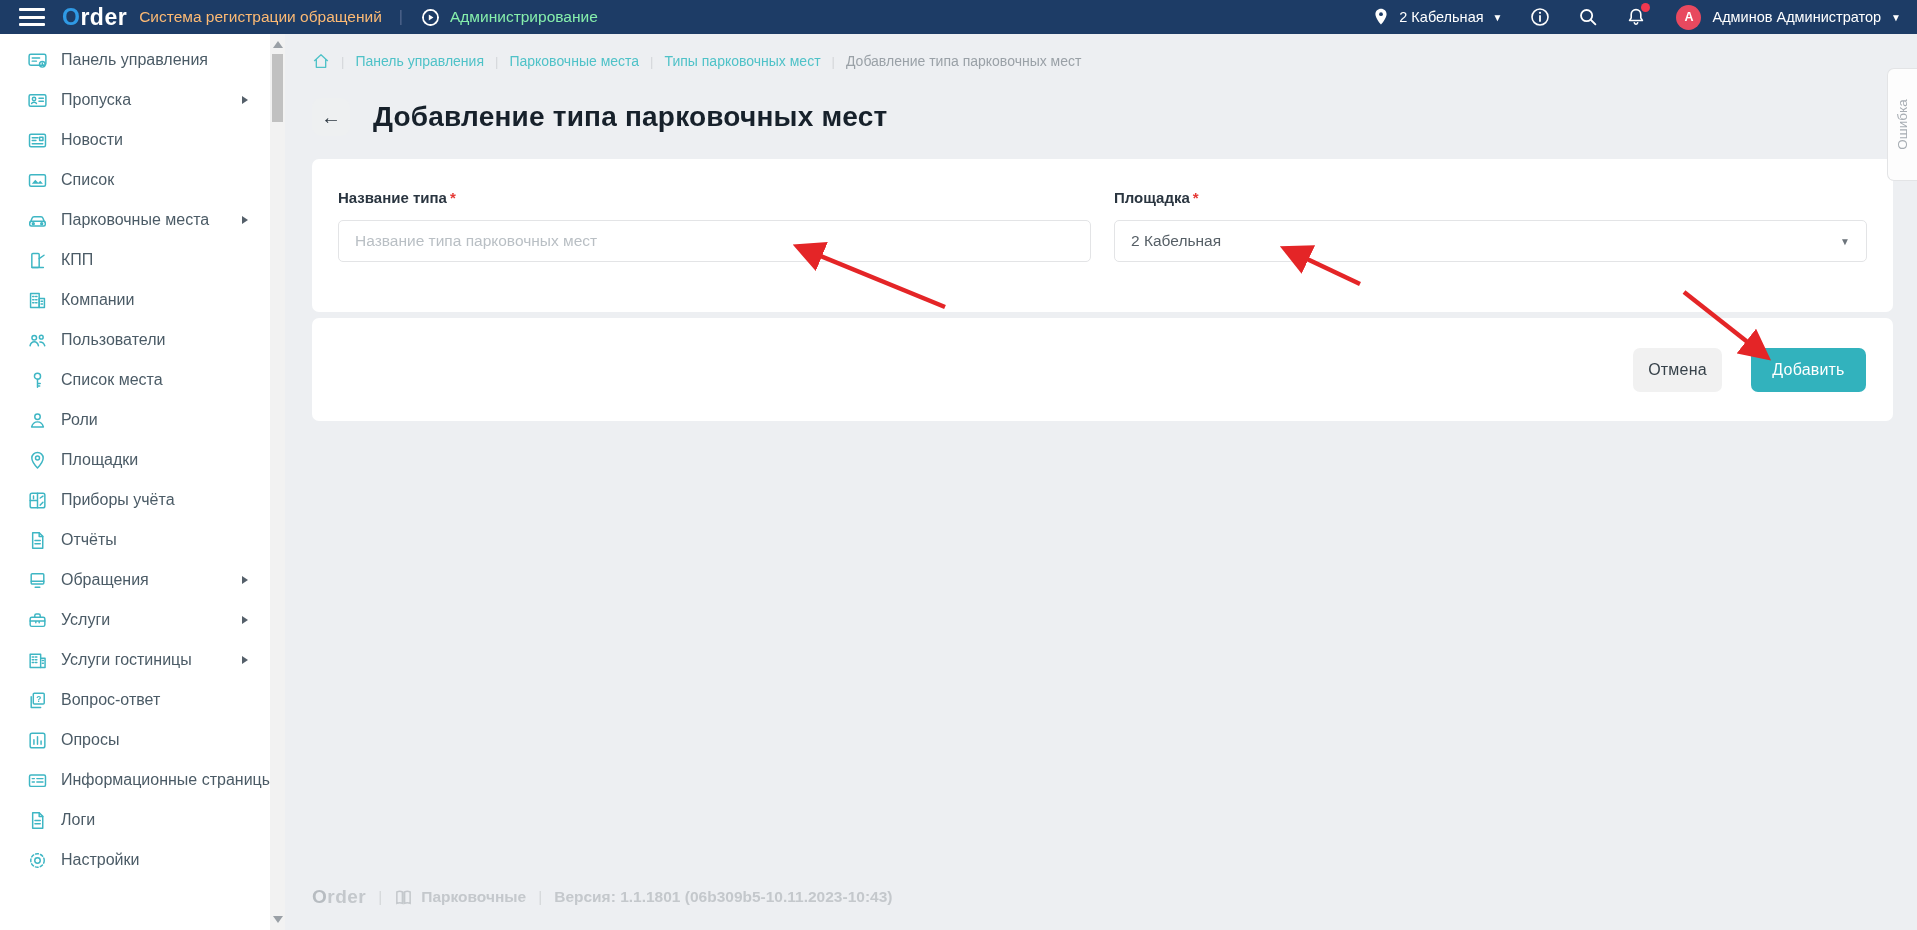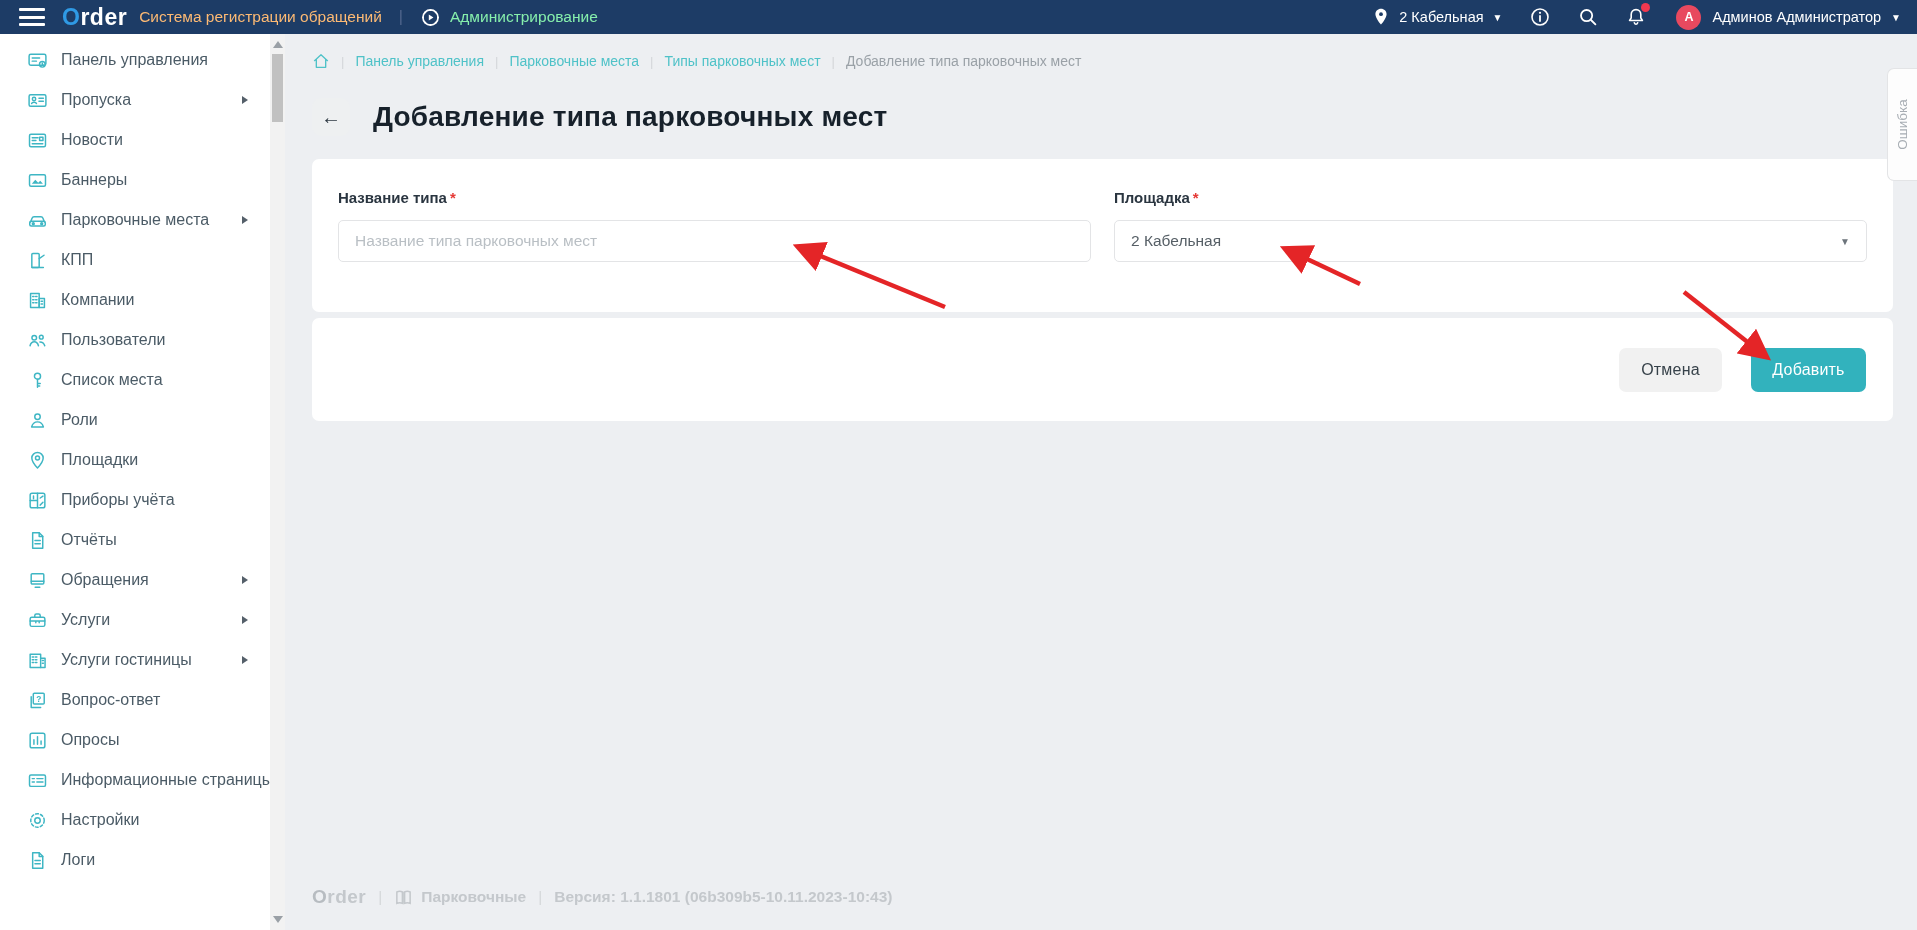--- a/index.html
+++ b/index.html
@@ -78,21 +78,21 @@
   .f-input::placeholder { color:#b9bfc4; }
   .f-select { width:753px; height:42px; border:1px solid #e3e4e6; border-radius:5px;
               padding:0 16px; font-size:15.5px; color:#565f66; display:flex; align-items:center;
               justify-content:space-between; cursor:pointer; background:#fff; }
   .f-select .caret { color:#6d757c; font-size:10px; }
 
   .card-actions { top:284px; height:103px; display:flex; align-items:center; justify-content:flex-end;
                   padding-right:27px; gap:29px; }
   .btn { height:44px; border:none; border-radius:7px; font-size:16px; cursor:pointer;
          font-family:"Liberation Sans",sans-serif; letter-spacing:.2px; }
-  .btn-cancel { width:103px; background:#f1f1f1; color:#37424a; }
+  .btn-cancel { width:89px; background:#f1f1f1; color:#37424a; }
   .btn-submit { width:115px; background:#32b2bd; color:#fff; }
 
   footer { position:absolute; left:27px; bottom:22px; display:flex; align-items:center;
            color:#c4c8cc; font-size:15.5px; font-weight:600; }
   .ft-logo { font-size:19px; font-weight:700; letter-spacing:.5px; color:#c4c8cc; }
   .ft-logo .logo-o { color:#b7bcc1; font-weight:800; }
   .ft-sep { margin:0 12px; color:#d4d7da; font-weight:400; }
   .ft-book { width:19px; height:19px; margin-right:8px; }
   .ft-book svg { width:19px; height:19px; stroke:#c4c8cc; fill:none; stroke-width:1.6; }
   .ft-link { cursor:pointer; }
@@ -189,21 +189,21 @@
               <path d="M5 7.3h5.5M5 10h3.5M5 13h10"></path>
               <rect x="12" y="7" width="3.2" height="3"></rect>
             </svg></span>
           <span class="s-label">Новости</span>
         </div>
         <div class="side-item">
           <span class="s-icon"><svg viewBox="0 0 20 20">
               <rect x="2.4" y="4.5" width="15.2" height="11" rx="1.4"></rect>
               <path d="M4.6 13.2l3.3-3.8 2.8 2.8 1.9-1.9 2.6 2.9z" fill="#3eb6c4" stroke="none"></path>
             </svg></span>
-          <span class="s-label">Баннеры</span>
+          <span class="s-label">Список</span>
         </div>
         <div class="side-item">
           <span class="s-icon"><svg viewBox="0 0 20 20">
               <path d="M3.4 11.5l1.4-3.7c.3-.8 1-1.3 1.9-1.3h6.6c.9 0 1.6.5 1.9 1.3l1.4 3.7"></path>
               <rect x="2.6" y="10.8" width="14.8" height="4.4" rx="1.4"></rect>
               <circle cx="6" cy="13" r=".9"></circle>
               <circle cx="14" cy="13" r=".9"></circle>
             </svg></span>
           <span class="s-label">Парковочные места</span>
           <span class="s-caret"></span>
@@ -310,32 +310,32 @@
         </div>
         <div class="side-item">
           <span class="s-icon"><svg viewBox="0 0 20 20">
               <rect x="2.4" y="4.8" width="15.2" height="10.8" rx="1.4"></rect>
               <path d="M5 8.2h2M5 11.4h2M9.4 8.2h5.8M9.4 11.4h5.8"></path>
             </svg></span>
           <span class="s-label">Информационные страницы</span>
         </div>
         <div class="side-item">
           <span class="s-icon"><svg viewBox="0 0 20 20">
-              <circle cx="10" cy="10" r="2.6"></circle>
-              <circle cx="10" cy="10" r="6.4" stroke-dasharray="2.6 2.1"></circle>
-            </svg></span>
-          <span class="s-label">Настройки</span>
-        </div>
-        <div class="side-item">
-          <span class="s-icon"><svg viewBox="0 0 20 20">
               <path d="M5.4 2.6h6.2l3.4 3.4v11.4H5.4z"></path>
               <path d="M11.6 2.6V6.2H15"></path>
               <path d="M7.6 10h5M7.6 13h5"></path>
             </svg></span>
           <span class="s-label">Логи</span>
+        </div>
+        <div class="side-item">
+          <span class="s-icon"><svg viewBox="0 0 20 20">
+              <circle cx="10" cy="10" r="2.6"></circle>
+              <circle cx="10" cy="10" r="6.4" stroke-dasharray="2.6 2.1"></circle>
+            </svg></span>
+          <span class="s-label">Настройки</span>
         </div>
       </nav>
   </aside>
   <div class="side-scrollbar">
     <span class="sb-arrow-up"></span>
     <span class="sb-thumb"></span>
     <span class="sb-arrow-down"></span>
   </div>
 
   <main>

